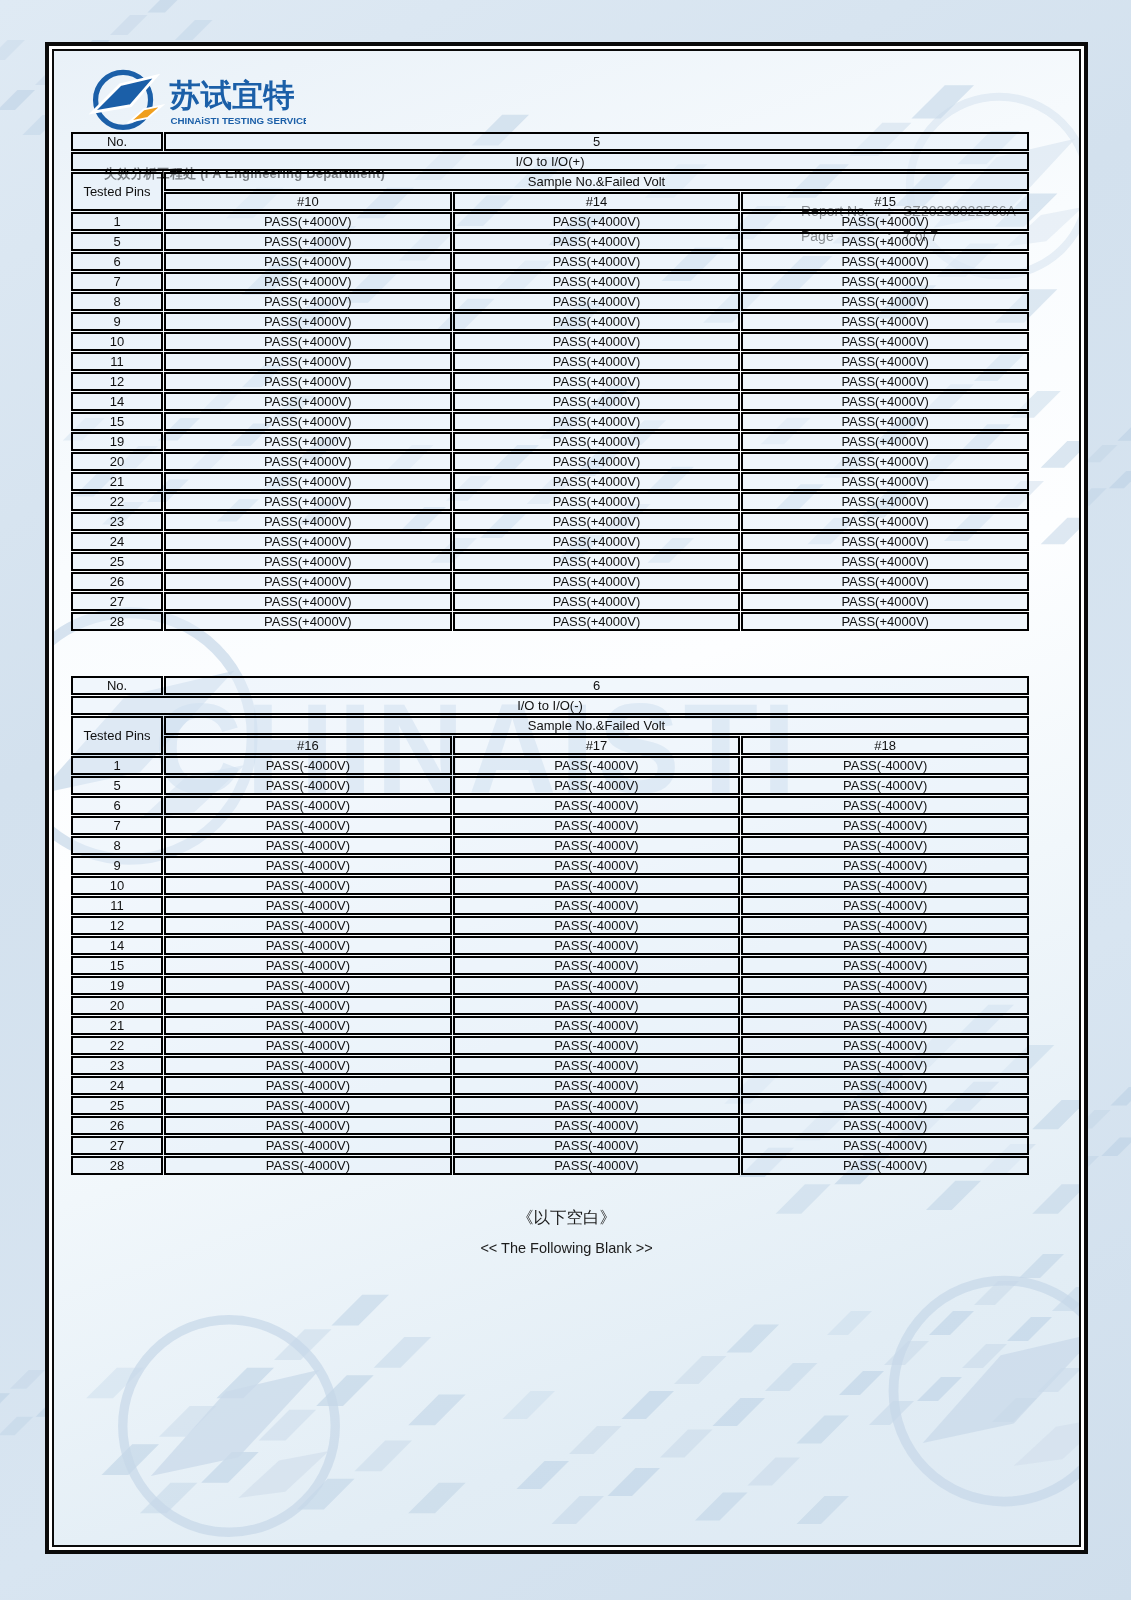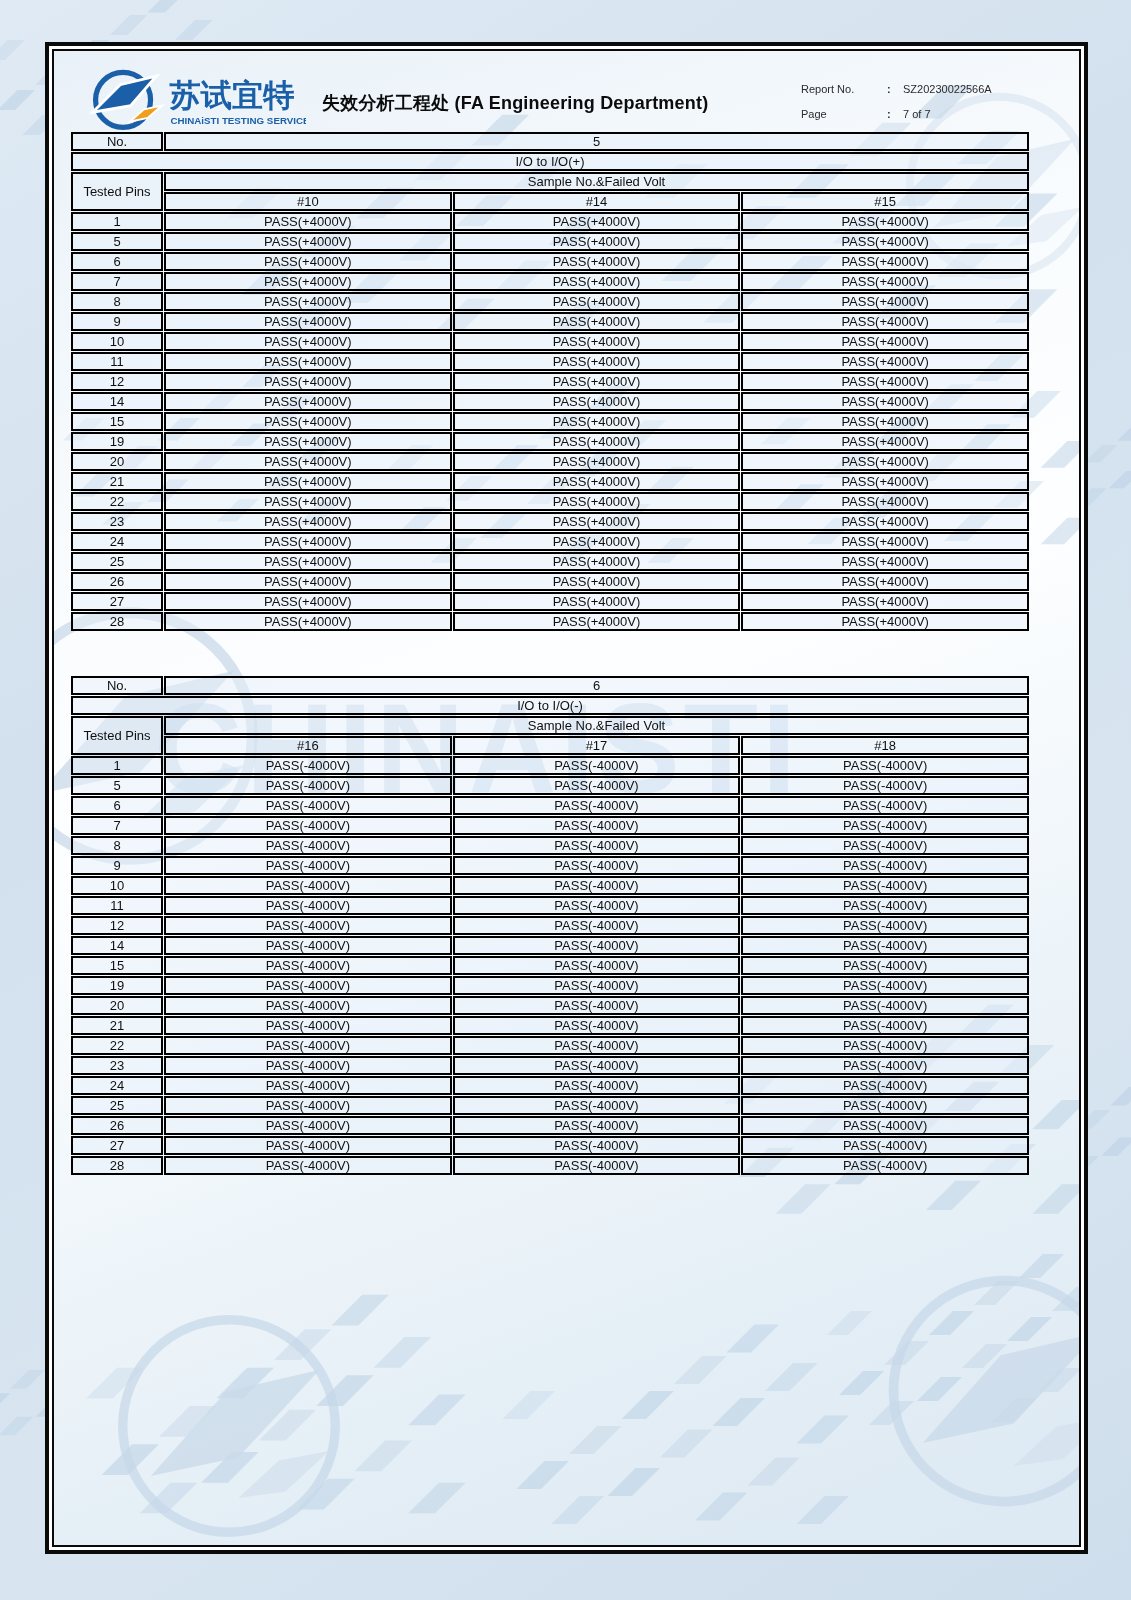--- a/index.html
+++ b/index.html
@@ -18,27 +18,27 @@
     background:linear-gradient(160deg,#e9f1f8 0%,#f9fcfe 28%,#fdfeff 45%,#f1f7fb 62%,#e2edf5 85%,#dde9f3 100%);
     position:relative;overflow:hidden;
   }
   .wm-text{
     position:absolute;left:100px;top:628px;z-index:0;
     font-size:122px;font-weight:bold;letter-spacing:4px;
     color:rgba(186,208,229,0.55);white-space:nowrap;transform:scaleY(1.05);
     pointer-events:none;
   }
   
-  .hdr{position:absolute;left:34px;top:10px;right:16px;height:86px;display:flex;z-index:2;}
+  .hdr{position:absolute;left:34px;top:10px;right:16px;height:86px;display:flex;z-index:2;flex-direction:column;}
   .logo{width:218px;height:74px;flex:0 0 auto;}
   .hdr-title{
-    font-weight:bold;font-size:18px;color:#0c0c0c;margin:30px 0 0 16px;
+    font-weight:bold;font-size:13px;color:#0c0c0c;margin:30px 0 0 16px;
     white-space:nowrap;letter-spacing:0.2px;
   }
-  .hdr-report{margin-left:auto;margin-top:16px;width:262px;font-size:11px;color:#2b2b2b;flex:0 0 auto;}
+  .hdr-report{margin-left:auto;margin-top:16px;width:262px;font-size:14px;color:#2b2b2b;flex:0 0 auto;}
   .hdr-report .row{display:flex;line-height:25px;}
   .hdr-report .lbl{width:86px;}
   .hdr-report .colon{width:16px;font-weight:bold;}
   
   table.t{border-collapse:separate;border-spacing:1px;table-layout:fixed;width:960px;
     position:absolute;left:16px;z-index:2;}
   table.t td{
     border:2px solid #000;background:rgba(229,240,249,0.5);
     text-align:center;vertical-align:middle;font-size:13px;height:15px;line-height:15px;
     padding:0 2px;overflow:hidden;white-space:nowrap;color:#101010;
@@ -474,18 +474,22 @@
           </tr>
           <tr>
             <td>28</td>
             <td>PASS(-4000V)</td>
             <td>PASS(-4000V)</td>
             <td>PASS(-4000V)</td>
           </tr>
         </tbody>
     </table>
 
+    <div class="blank-note">
+      <div class="cn">《以下空白》</div>
+      <div class="en">&lt;&lt; The Following Blank &gt;&gt;</div>
+    </div>
 
     <div class="footer">
     </div>
 
   </div>
 </div>
 
 </body></html>

